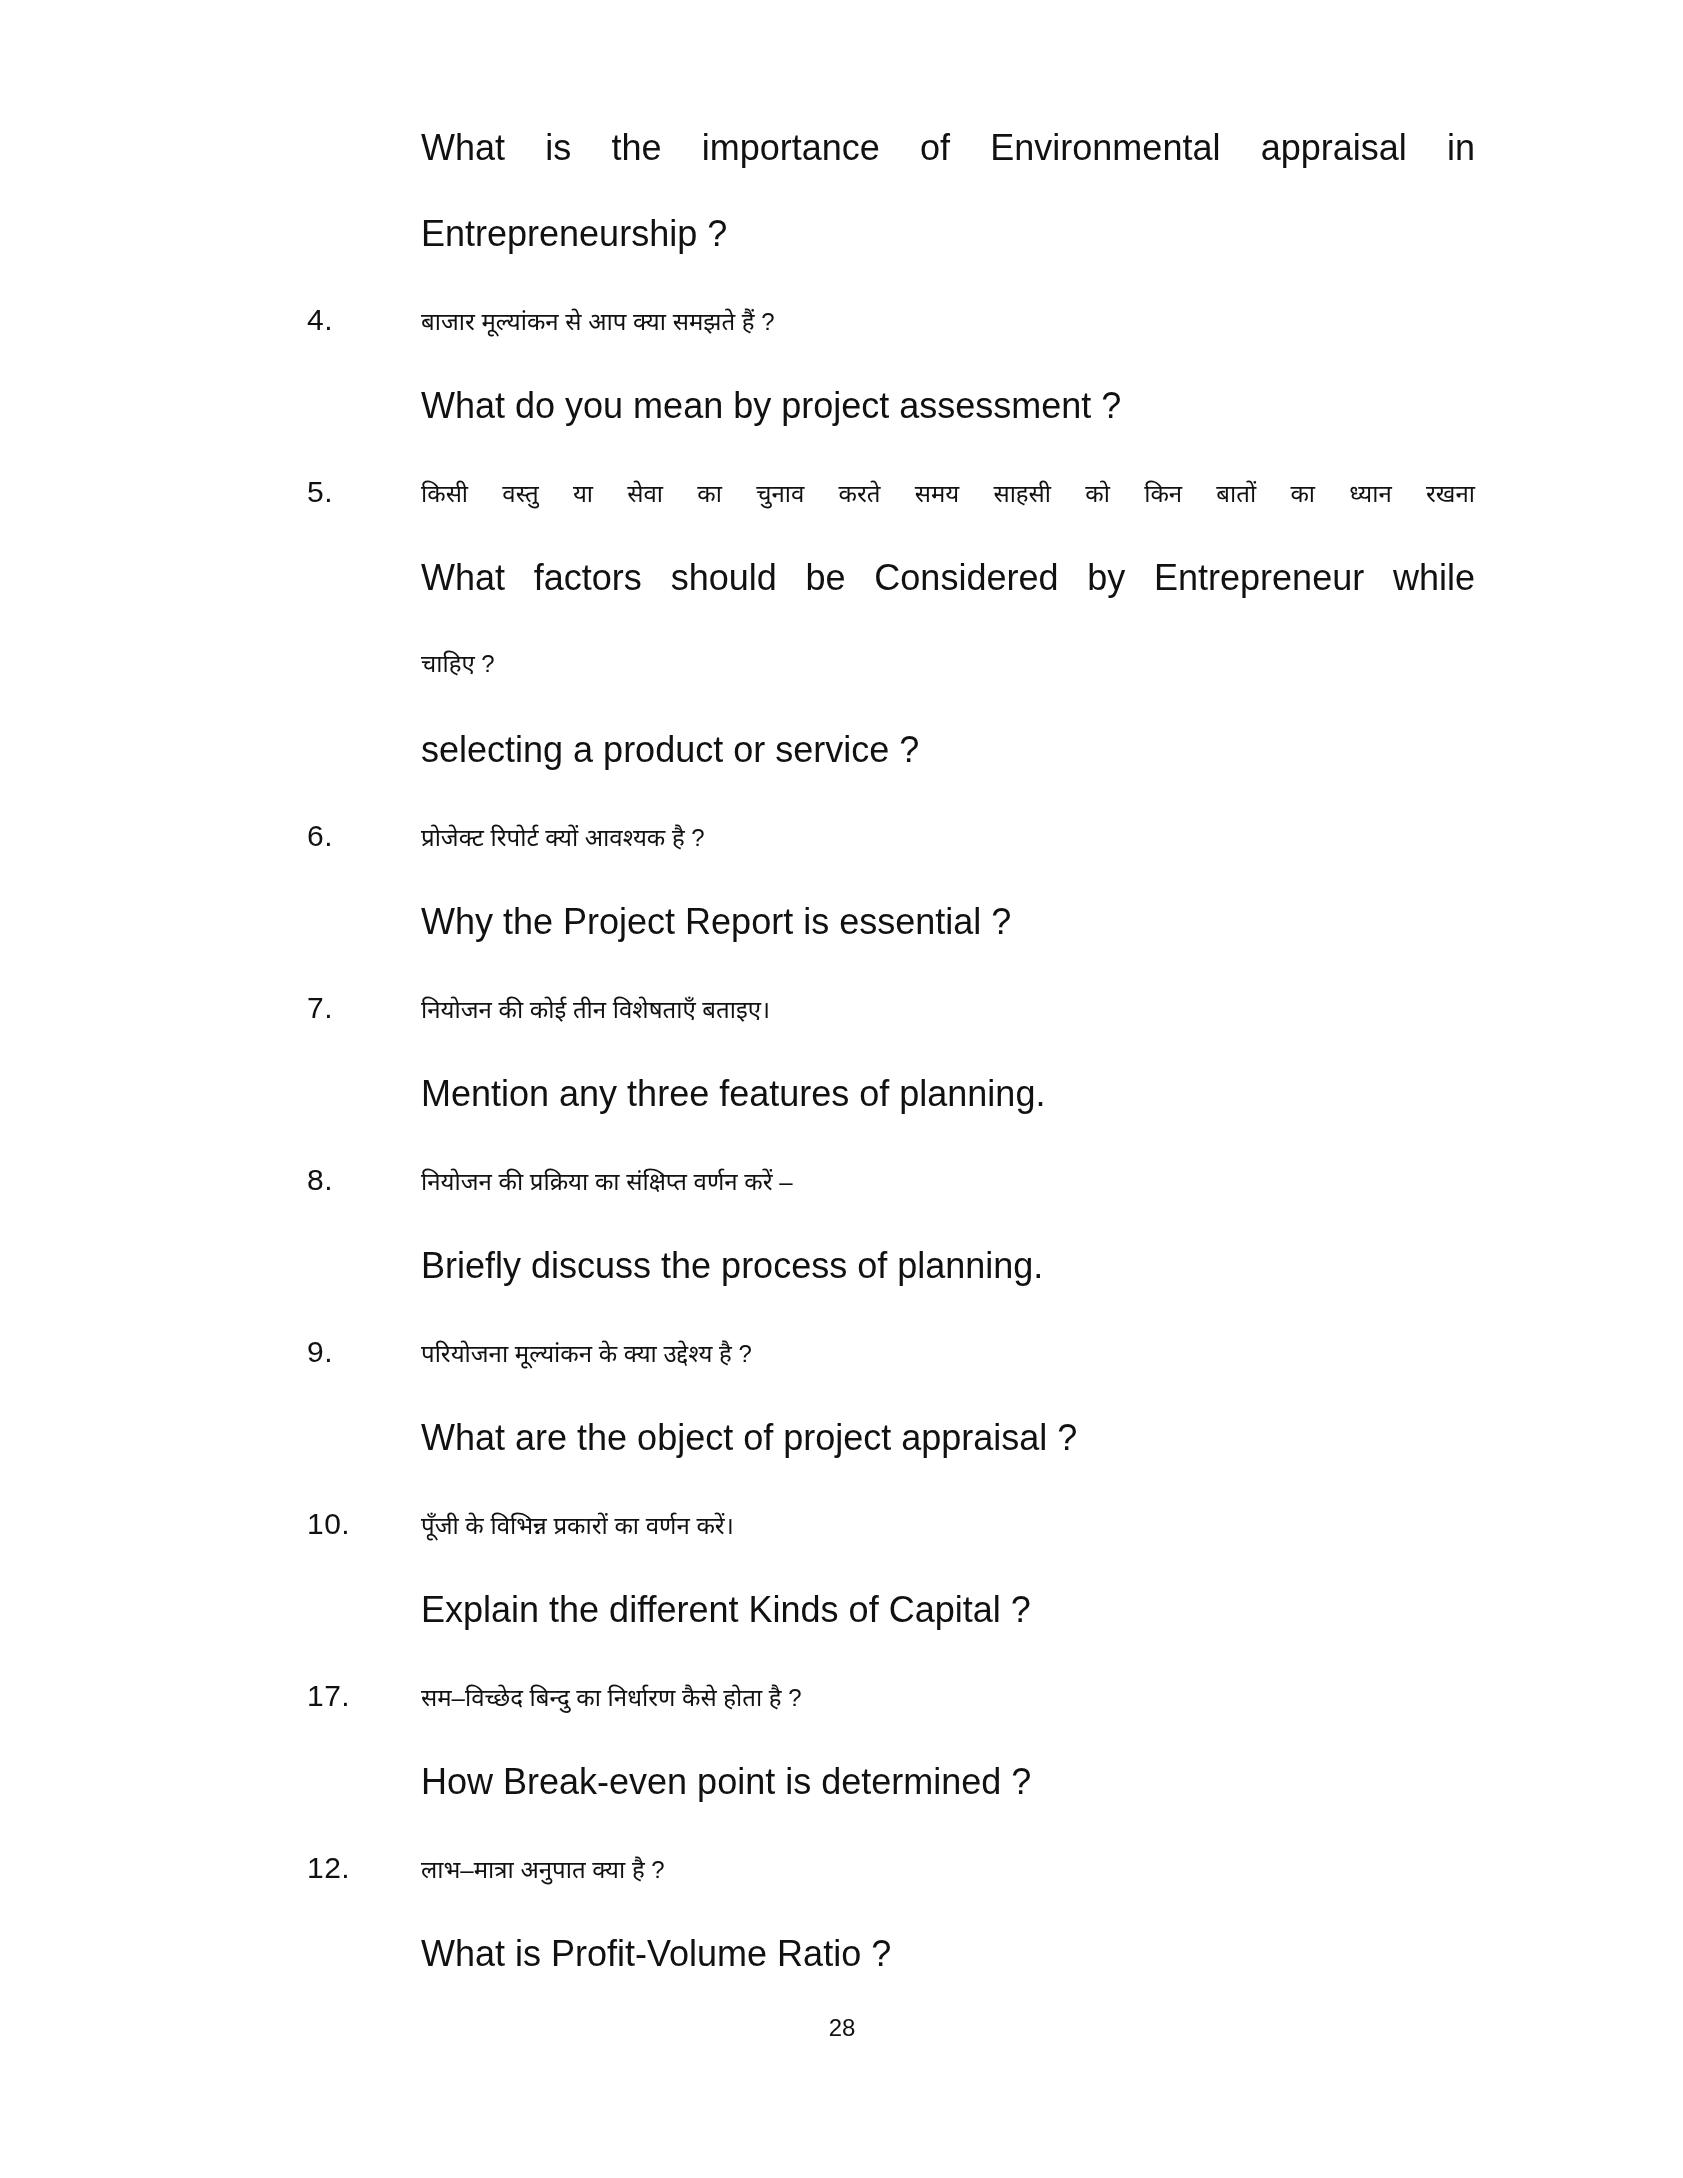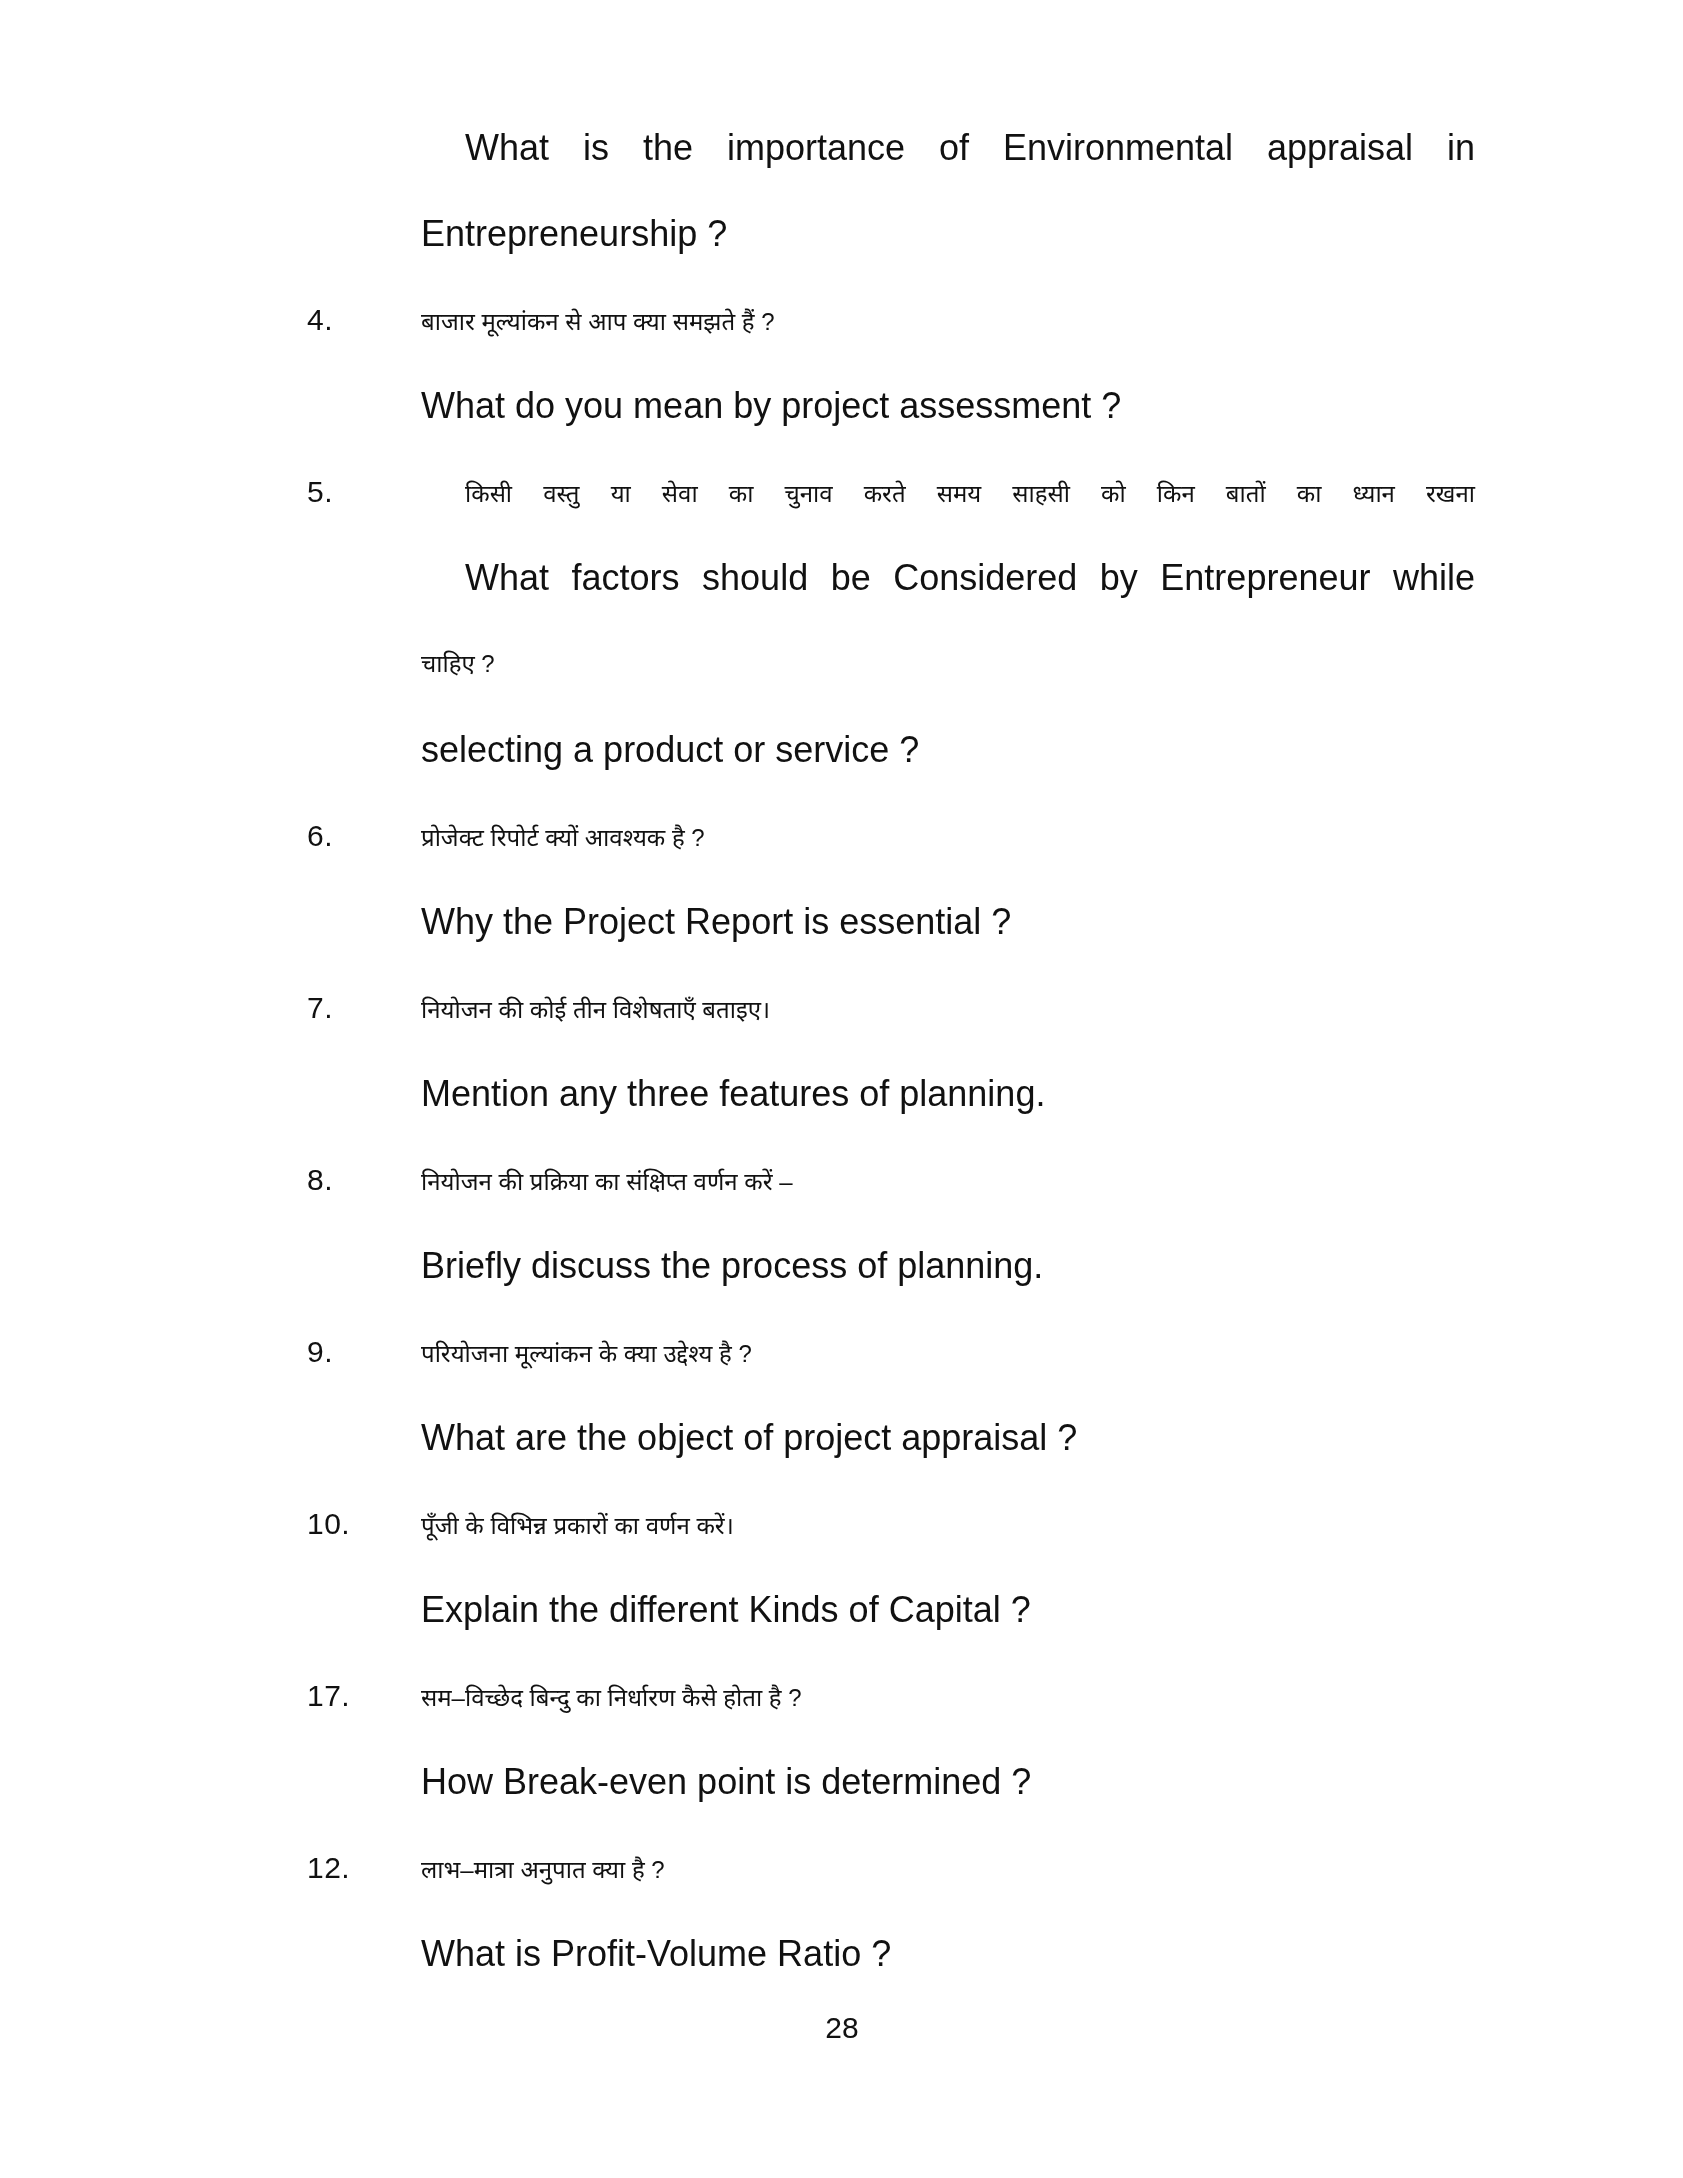--- a/index.html
+++ b/index.html
@@ -41,28 +41,27 @@
     white-space: nowrap;
     overflow: visible;
   }
   .qtext.hi {
     font-size: 24px;
   }
   .qtext.just {
     white-space: normal;
     text-align: justify;
     text-align-last: justify;
-    margin-left: 44px;
   }
   .page-number {
     position: absolute;
     top: 2008px;
     left: 842px;
     transform: translateX(-50%);
-    font-size: 30px;
+    font-size: 24px;
     line-height: 40px;
   }
 </style>
 </head>
 <body>
 
 <div class="page">
   <div class="question-list">
   <div class="row">
     <div class="qnum"></div>

